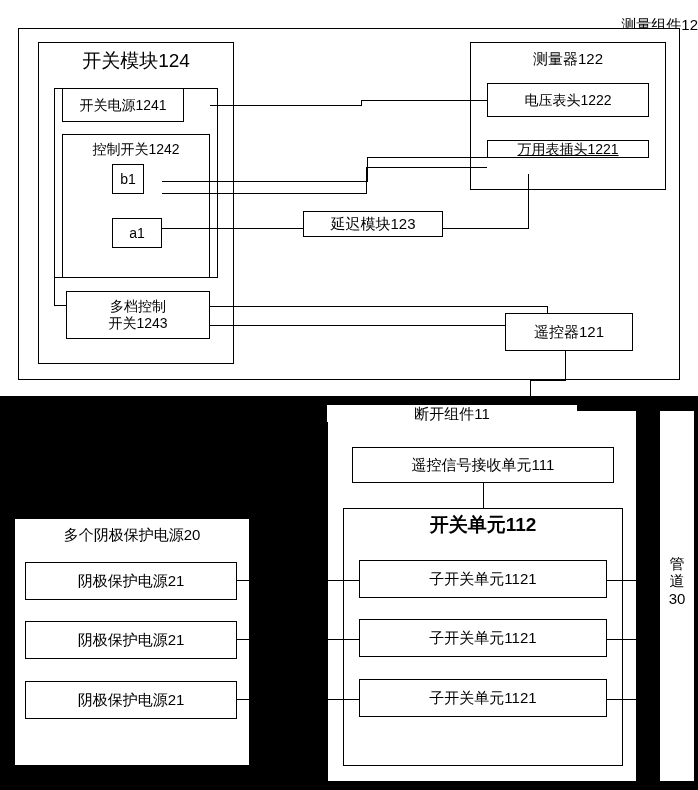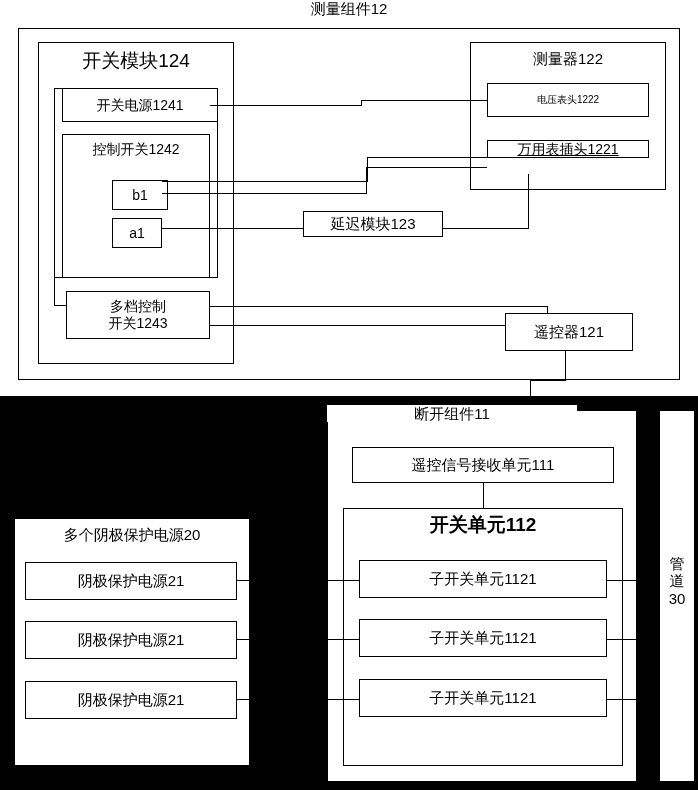--- a/index.html
+++ b/index.html
@@ -47,46 +47,46 @@
     background: #000000;
   }
 </style>
 </head>
 <body>
 
 <div id="page">
 
   <div class="blackzone" style="left:0px; top:396px; width:698px; height:394px;"></div>
 
-  <div class="lbl" style="left:0px; top:0; width:698px; font-size:15px;">测量组件12</div>
+  <div class="lbl" style="left:0px; top:16px; width:698px; font-size:15px;text-align:right;">测量组件12</div>
 
   <div class="box" style="left:18px; top:28px; width:662px; height:352px;"></div>
 
   <div class="box" style="left:38px; top:42px; width:196px; height:322px;"></div>
   <div class="lbl" style="left:38px; top:50px; width:196px; font-size:19px;">开关模块124</div>
 
   <div class="box" style="left:54px; top:88px; width:164px; height:190px;"></div>
 
-  <div class="box ctr" style="left:62px; top:88px; width:156px; height:34px; font-size:14px;">开关电源1241</div>
+  <div class="box ctr" style="left:62px; top:88px; width:122px; height:34px; font-size:14px;">开关电源1241</div>
 
   <div class="box" style="left:62px; top:134px; width:148px; height:144px;"></div>
   <div class="lbl" style="left:62px; top:141px; width:148px; font-size:14px;">控制开关1242</div>
 
-  <div class="box ctr" style="left:112px; top:180px; width:56px; height:30px; font-size:14px;">b1</div>
+  <div class="box ctr" style="left:112px; top:164px; width:32px; height:30px; font-size:14px;">b1</div>
   <div class="box ctr" style="left:112px; top:218px; width:50px; height:30px; font-size:14px;">a1</div>
 
   <div class="box ctr" style="left:66px; top:291px; width:144px; height:48px; font-size:14px; flex-direction:column;">
     <span>多档控制</span>
     <span>开关1243</span>
   </div>
 
   <div class="box" style="left:470px; top:42px; width:196px; height:148px;"></div>
   <div class="lbl" style="left:470px; top:50px; width:196px; font-size:15px;">测量器122</div>
 
-  <div class="box ctr" style="left:487px; top:83px; width:162px; height:34px; font-size:10px;">电压表头1222</div>
+  <div class="box ctr" style="left:487px; top:83px; width:162px; height:34px; font-size:14px;">电压表头1222</div>
   <div class="box ctr" style="left:487px; top:140px; width:162px; height:18px; font-size:14px;text-decoration:underline;">万用表插头1221</div>
 
   <div class="box ctr" style="left:303px; top:211px; width:140px; height:26px; font-size:15px;">延迟模块123</div>
 
   <div class="box ctr" style="left:505px; top:313px; width:128px; height:38px; font-size:15px;">遥控器121</div>
 
   <div class="line hl" style="left:210px; top:105px; width:152px;"></div>
   <div class="line vl" style="left:361px; top:100px; height:6px;"></div>
   <div class="line hl" style="left:361px; top:100px; width:126px;"></div>
 

